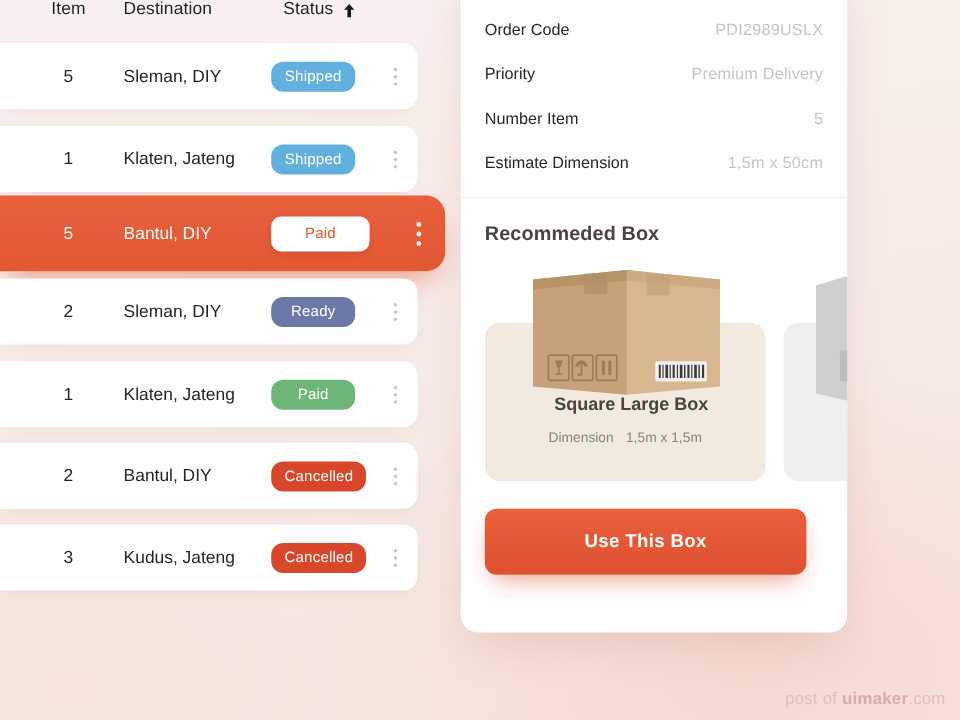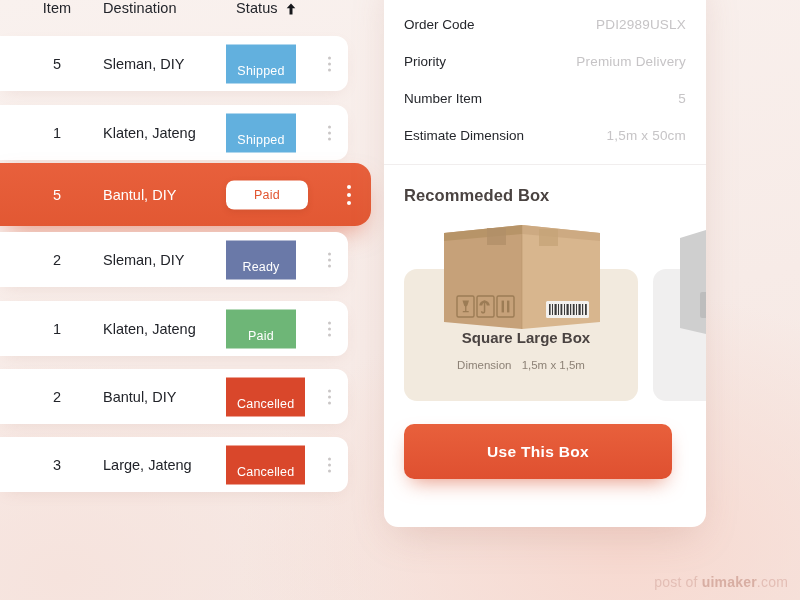--- a/index.html
+++ b/index.html
@@ -76,22 +76,22 @@
     white-space: nowrap;
   }
   .row.active .cell-item,
   .row.active .cell-dest { color: #ffffff; }
 
   .pill {
     position: absolute;
     left: 226px;
     top: 50%; transform: translateY(-50%);
     min-width: 70px;
-    padding: 19px 11px 6px;
-    border-radius: 0;
+    padding: 5px 11px 6px;
+    border-radius: 10px;
     font-size: 12.5px;
     font-weight: 500;
     color: #ffffff;
     text-align: center;
     letter-spacing: .2px;
   }
   .pill.shipped   { background: #62b0de; }
   .pill.ready     { background: #6a79a8; }
   .pill.paid      { background: #6eb677; }
   .pill.cancelled { background: #d9472b; }
@@ -311,21 +311,21 @@
         <div class="cell-dest">Bantul, DIY</div>
         <div class="pill cancelled">Cancelled</div>
         <div class="kebab">
           <i></i>
           <i></i>
           <i></i>
         </div>
       </div>
       <div class="row" style="top: 437px;">
         <div class="cell-item">3</div>
-        <div class="cell-dest">Large, Jateng</div>
+        <div class="cell-dest">Kudus, Jateng</div>
         <div class="pill cancelled">Cancelled</div>
         <div class="kebab">
           <i></i>
           <i></i>
           <i></i>
         </div>
       </div>
     </div>
 </div>
 

